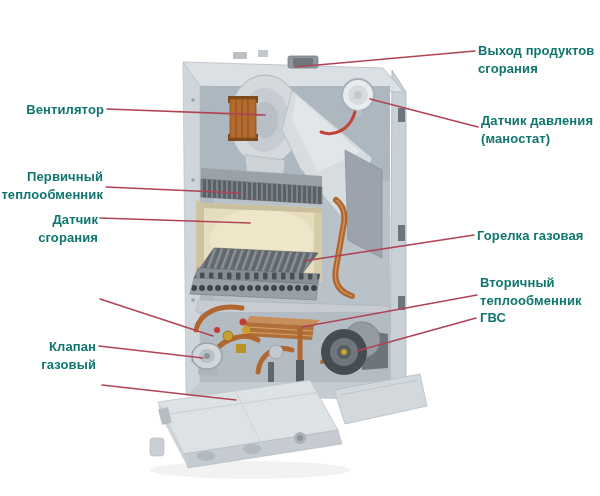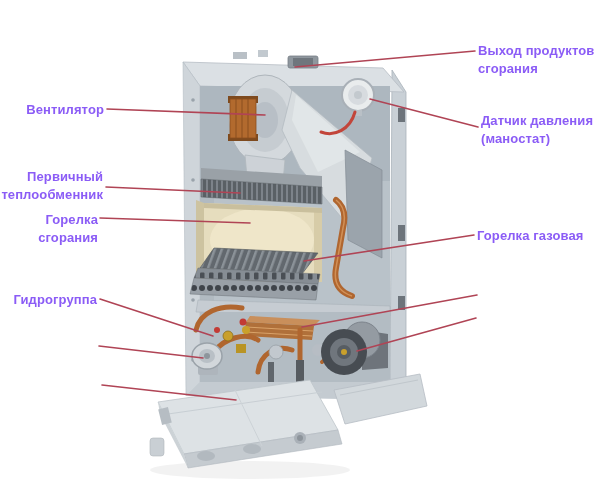--- a/index.html
+++ b/index.html
@@ -1,19 +1,19 @@
 <!DOCTYPE html>
 <html><head>
 <meta charset="utf-8">
 <style>
   html,body{margin:0;padding:0;background:#ffffff;}
   .stage{position:relative;width:600px;height:496px;background:#ffffff;overflow:hidden;
          font-family:"Liberation Sans",sans-serif;}
   .diagram-svg{position:absolute;left:0;top:0;width:600px;height:496px;}
-  .lbl{position:absolute;font-size:13px;font-weight:600;line-height:1.35;color:#8b5cf6;
+  .lbl{position:absolute;font-size:13px;font-weight:600;line-height:1.35;color:#0f766e;
        white-space:pre-line;letter-spacing:.1px;}
   .lbl.l{left:0;text-align:right;}
   .lbl.r{text-align:left;}
 </style>
 </head>
 <body>
 
 <div class="stage">
 
   <svg class="diagram-svg" viewBox="0 0 600 496">
@@ -186,21 +186,23 @@
       <line x1="478" y1="127" x2="370" y2="99"></line>
       <line x1="474" y1="235" x2="304" y2="261"></line>
       <line x1="477" y1="295" x2="302" y2="327"></line>
       <line x1="476" y1="318" x2="357" y2="351"></line>
     </g>
   </svg>
 
   <div class="lbl l" style="top:101px;width:104px">Вентилятор</div>
   <div class="lbl l" style="top:168px;width:103px">Первичный
 теплообменник</div>
-  <div class="lbl l" style="top:211px;width:98px">Горелка сгорания</div>
-  <div class="lbl l" style="top:291px;width:97px">Гидрогруппа</div>
+  <div class="lbl l" style="top:211px;width:98px">Датчик сгорания</div>
+  <div class="lbl l" style="top:338px;width:96px">Клапан газовый</div>
 
   <div class="lbl r" style="left:478px;top:42px">Выход продуктов
 сгорания</div>
   <div class="lbl r" style="left:477px;top:227px">Горелка газовая</div>
   <div class="lbl r" style="left:481px;top:112px">Датчик давления
 (маностат)</div>
+  <div class="lbl r" style="left:480px;top:274px">Вторичный
+теплообменник ГВС</div>
 </div>
 
 </body></html>

